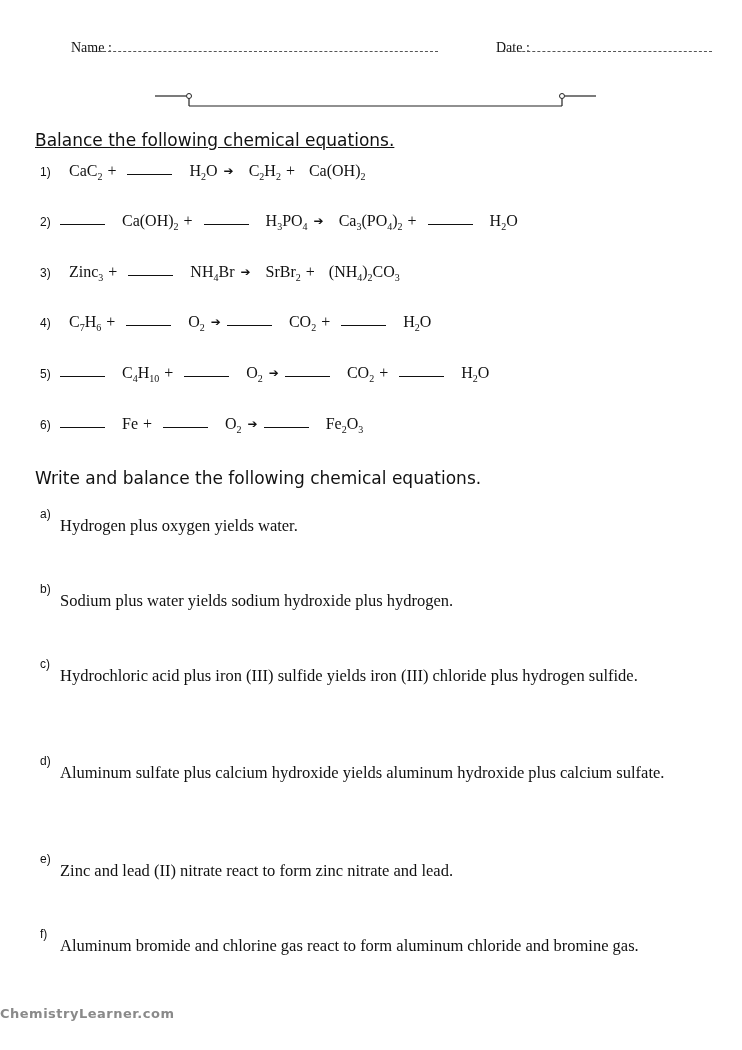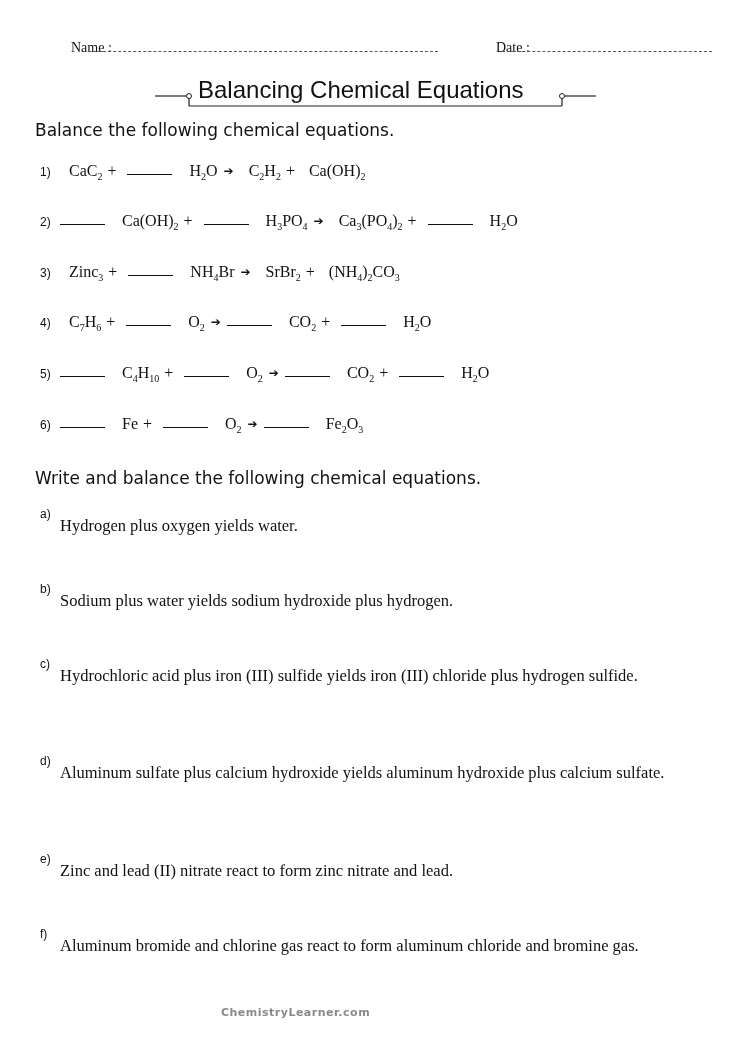--- a/index.html
+++ b/index.html
@@ -21,21 +21,21 @@
   .blank { display: inline-block; width: 45px; border-bottom: 1px solid #111; margin: 0 8px 0 0; height: 1px; transform: translateY(-1px); }
   .chem { display: inline-block; margin-left: 9px; }
   .chem sub { font-size: 10px; vertical-align: -4px; line-height: 0; }
   .op { display: inline-block; margin: 0 5px; }
   .arrow { display: inline-block; margin: 0 6px; font-size: 12px; transform: translateY(-1px); }
 
   .q { position: absolute; left: 40px; width: 660px; font-size: 16.5px; line-height: 23px; display: flex; }
   .q .num { flex: 0 0 20px; font-size: 12px; padding-top: 2px; }
   .q .qtext { flex: 1; margin-top: 13px; }
 
-  .footer { position: absolute; top: 1006px; left: 0; width: 591px; text-align: center; font-family: "DejaVu Sans", sans-serif; font-size: 11px; font-weight: bold; color: #8a8a8a; letter-spacing: 0.5px; }
+  .footer { position: absolute; top: 1006px; left: 0; width: 591px; font-family: "DejaVu Sans", sans-serif; font-size: 13px; font-weight: bold; color: #8a8a8a; letter-spacing: 0.5px; }
 </style>
 </head>
 <body>
 
 <div class="header-row">
   <span class="hdr-label" style="left:0;">Name :</span>
   <span class="hdr-line" style="left:58px; width:350px;"></span>
   <span class="hdr-label" style="left:425px;">Date :</span>
   <span class="hdr-line" style="left:472px; width:210px;"></span>
 </div>
@@ -43,24 +43,23 @@
 <div class="title-wrap">
   <svg class="title-svg" width="450" height="34">
     <line x1="5" y1="20" x2="36" y2="20" stroke="#222" stroke-width="1.2"></line>
     <circle cx="39" cy="20" r="2.5" fill="#fff" stroke="#222" stroke-width="1"></circle>
     <line x1="39" y1="22.5" x2="39" y2="30" stroke="#222" stroke-width="1.2"></line>
     <line x1="39" y1="30" x2="412" y2="30" stroke="#222" stroke-width="1.2"></line>
     <line x1="412" y1="22.5" x2="412" y2="30" stroke="#222" stroke-width="1.2"></line>
     <circle cx="412" cy="20" r="2.5" fill="#fff" stroke="#222" stroke-width="1"></circle>
     <line x1="415" y1="20" x2="446" y2="20" stroke="#222" stroke-width="1.2"></line>
   </svg>
-  <span class="title-text">Balancing Chemical Equations</span>
 </div>
 
-<div class="section-heading" style="top:120px;">Balance the following chemical equations.</div>
+<div class="section-heading" style="top:130px;text-decoration:underline;">Balance the following chemical equations.</div>
 
 <div class="eq" style="top:162px;">
   <span class="num">1)</span>
   <span class="chem"><span>CaC</span><sub>2</sub></span>
   <span class="op">+</span>
   <span class="blank" style="margin-left:6px;"></span>
   <span class="chem"><span>H</span><sub>2</sub><span>O</span></span>
   <span class="arrow">➔</span>
   <span class="chem"><span>C</span><sub>2</sub><span>H</span><sub>2</sub></span>
   <span class="op">+</span>

